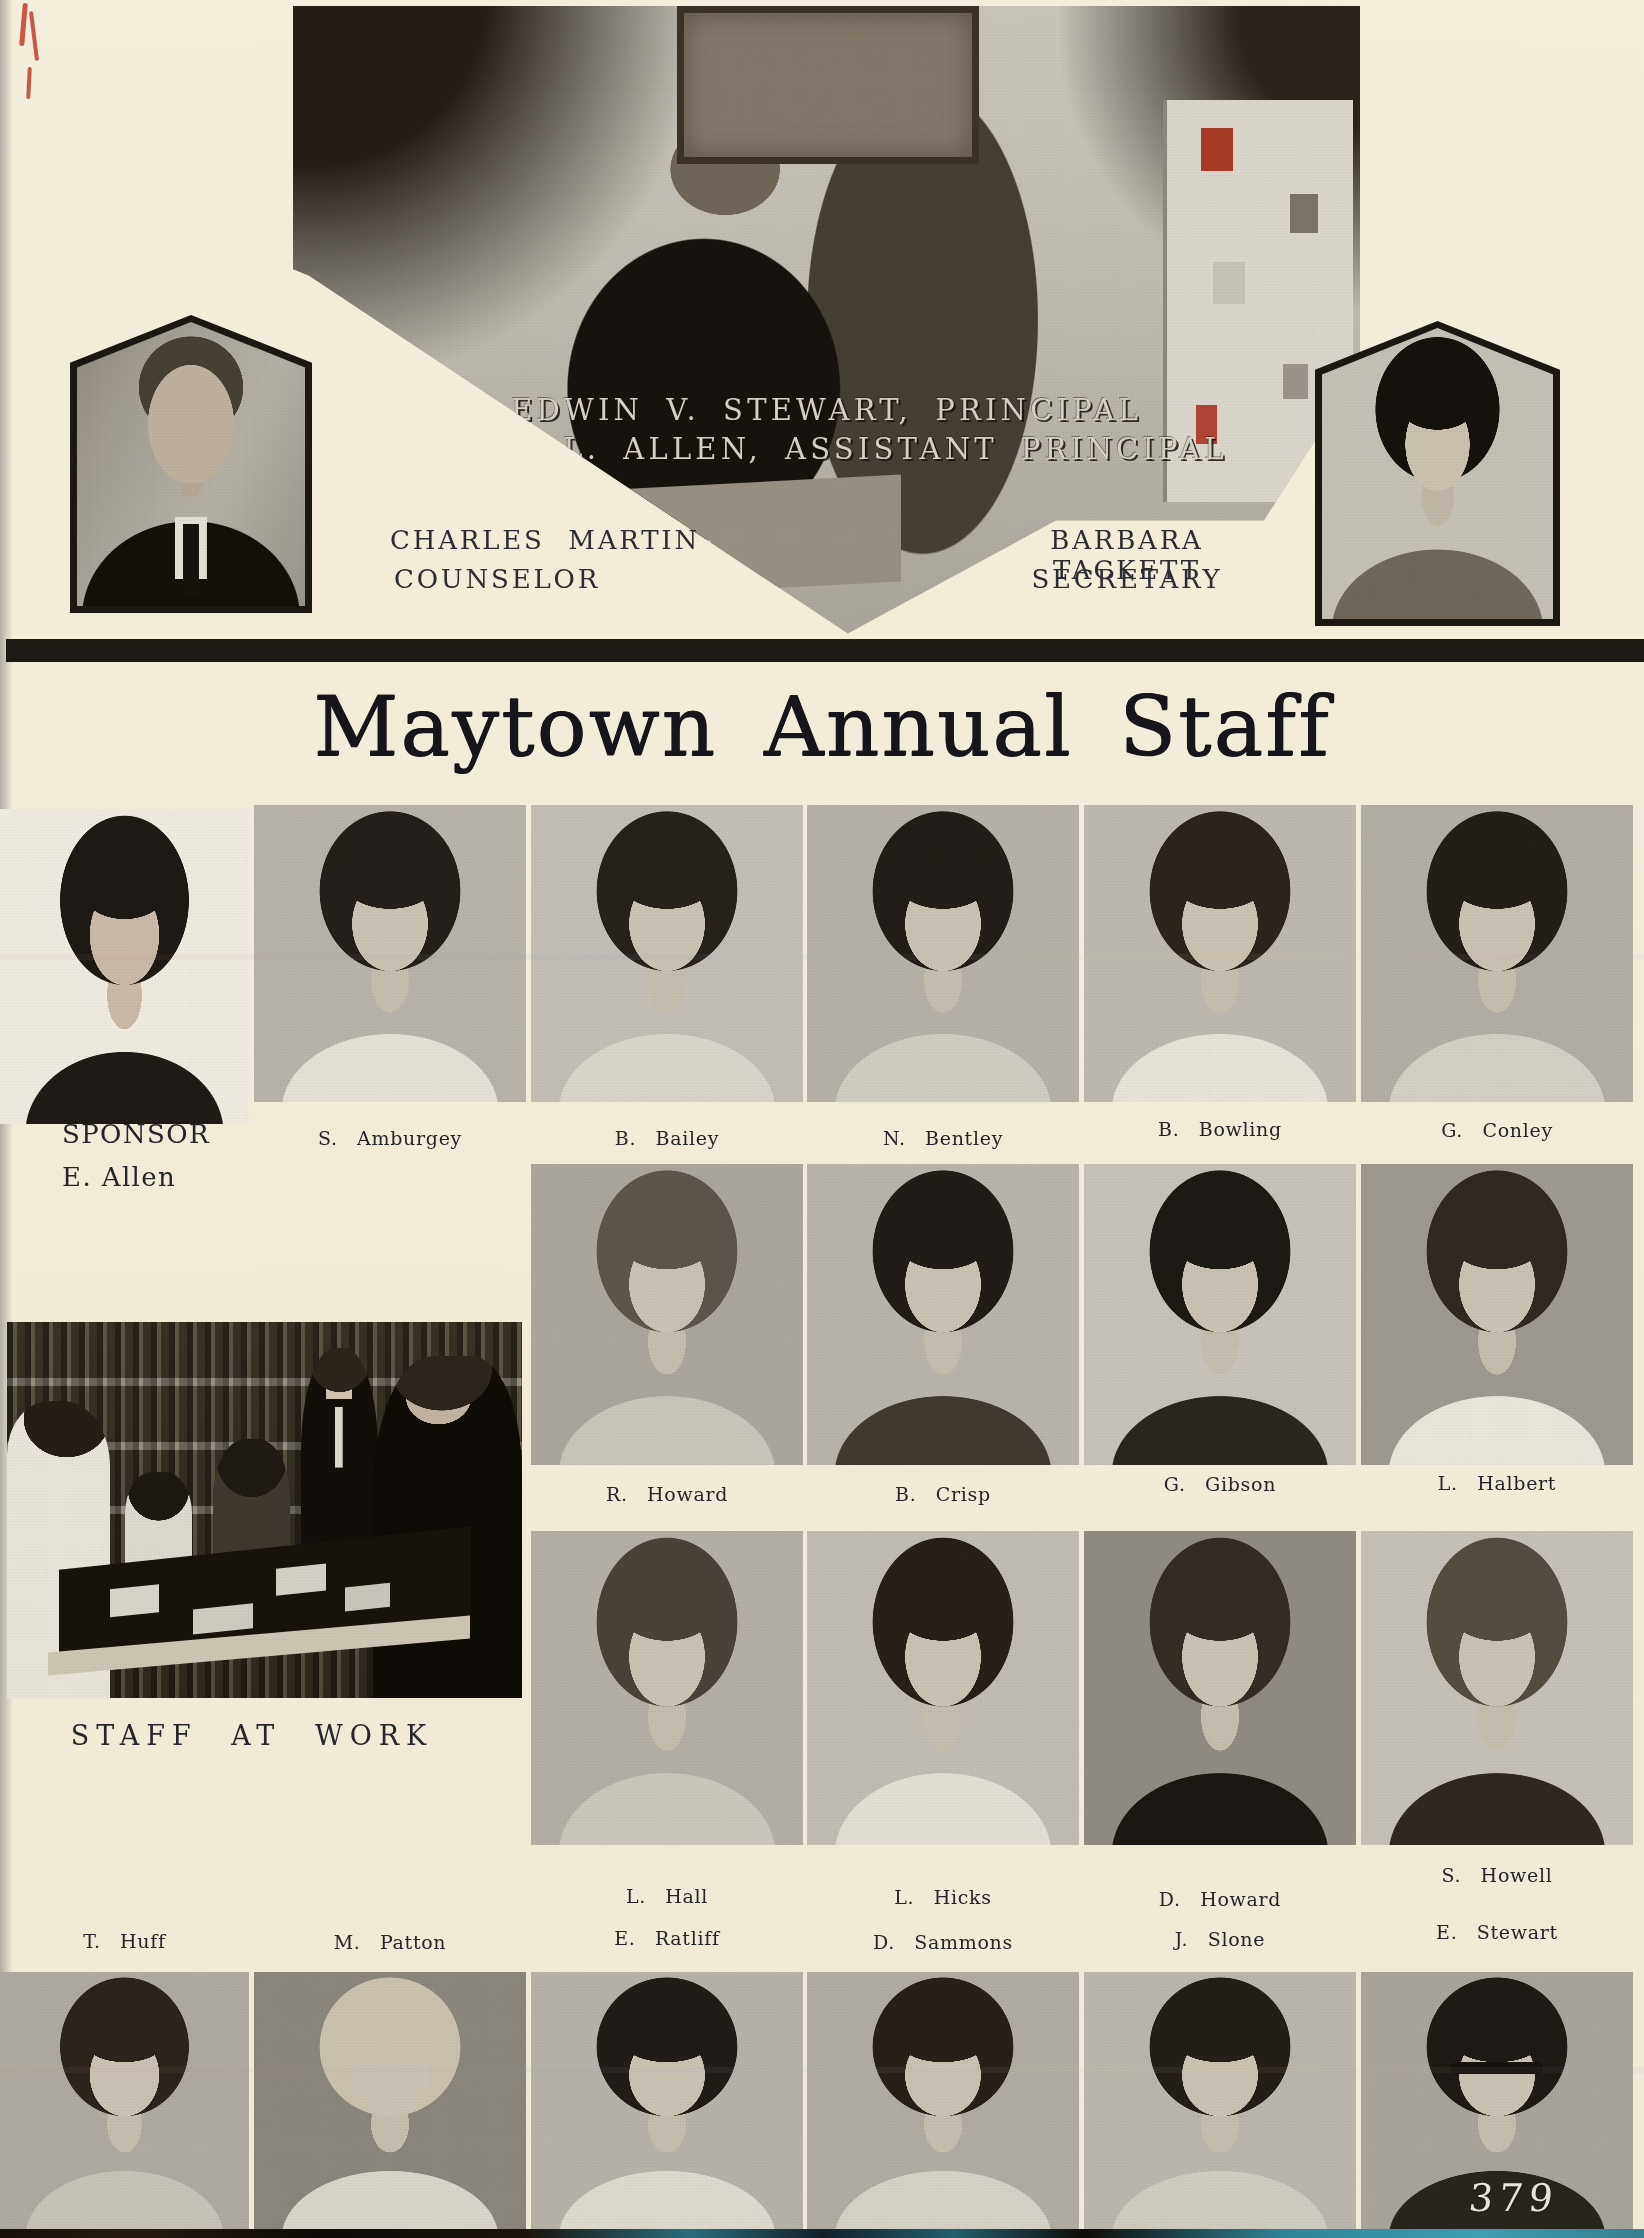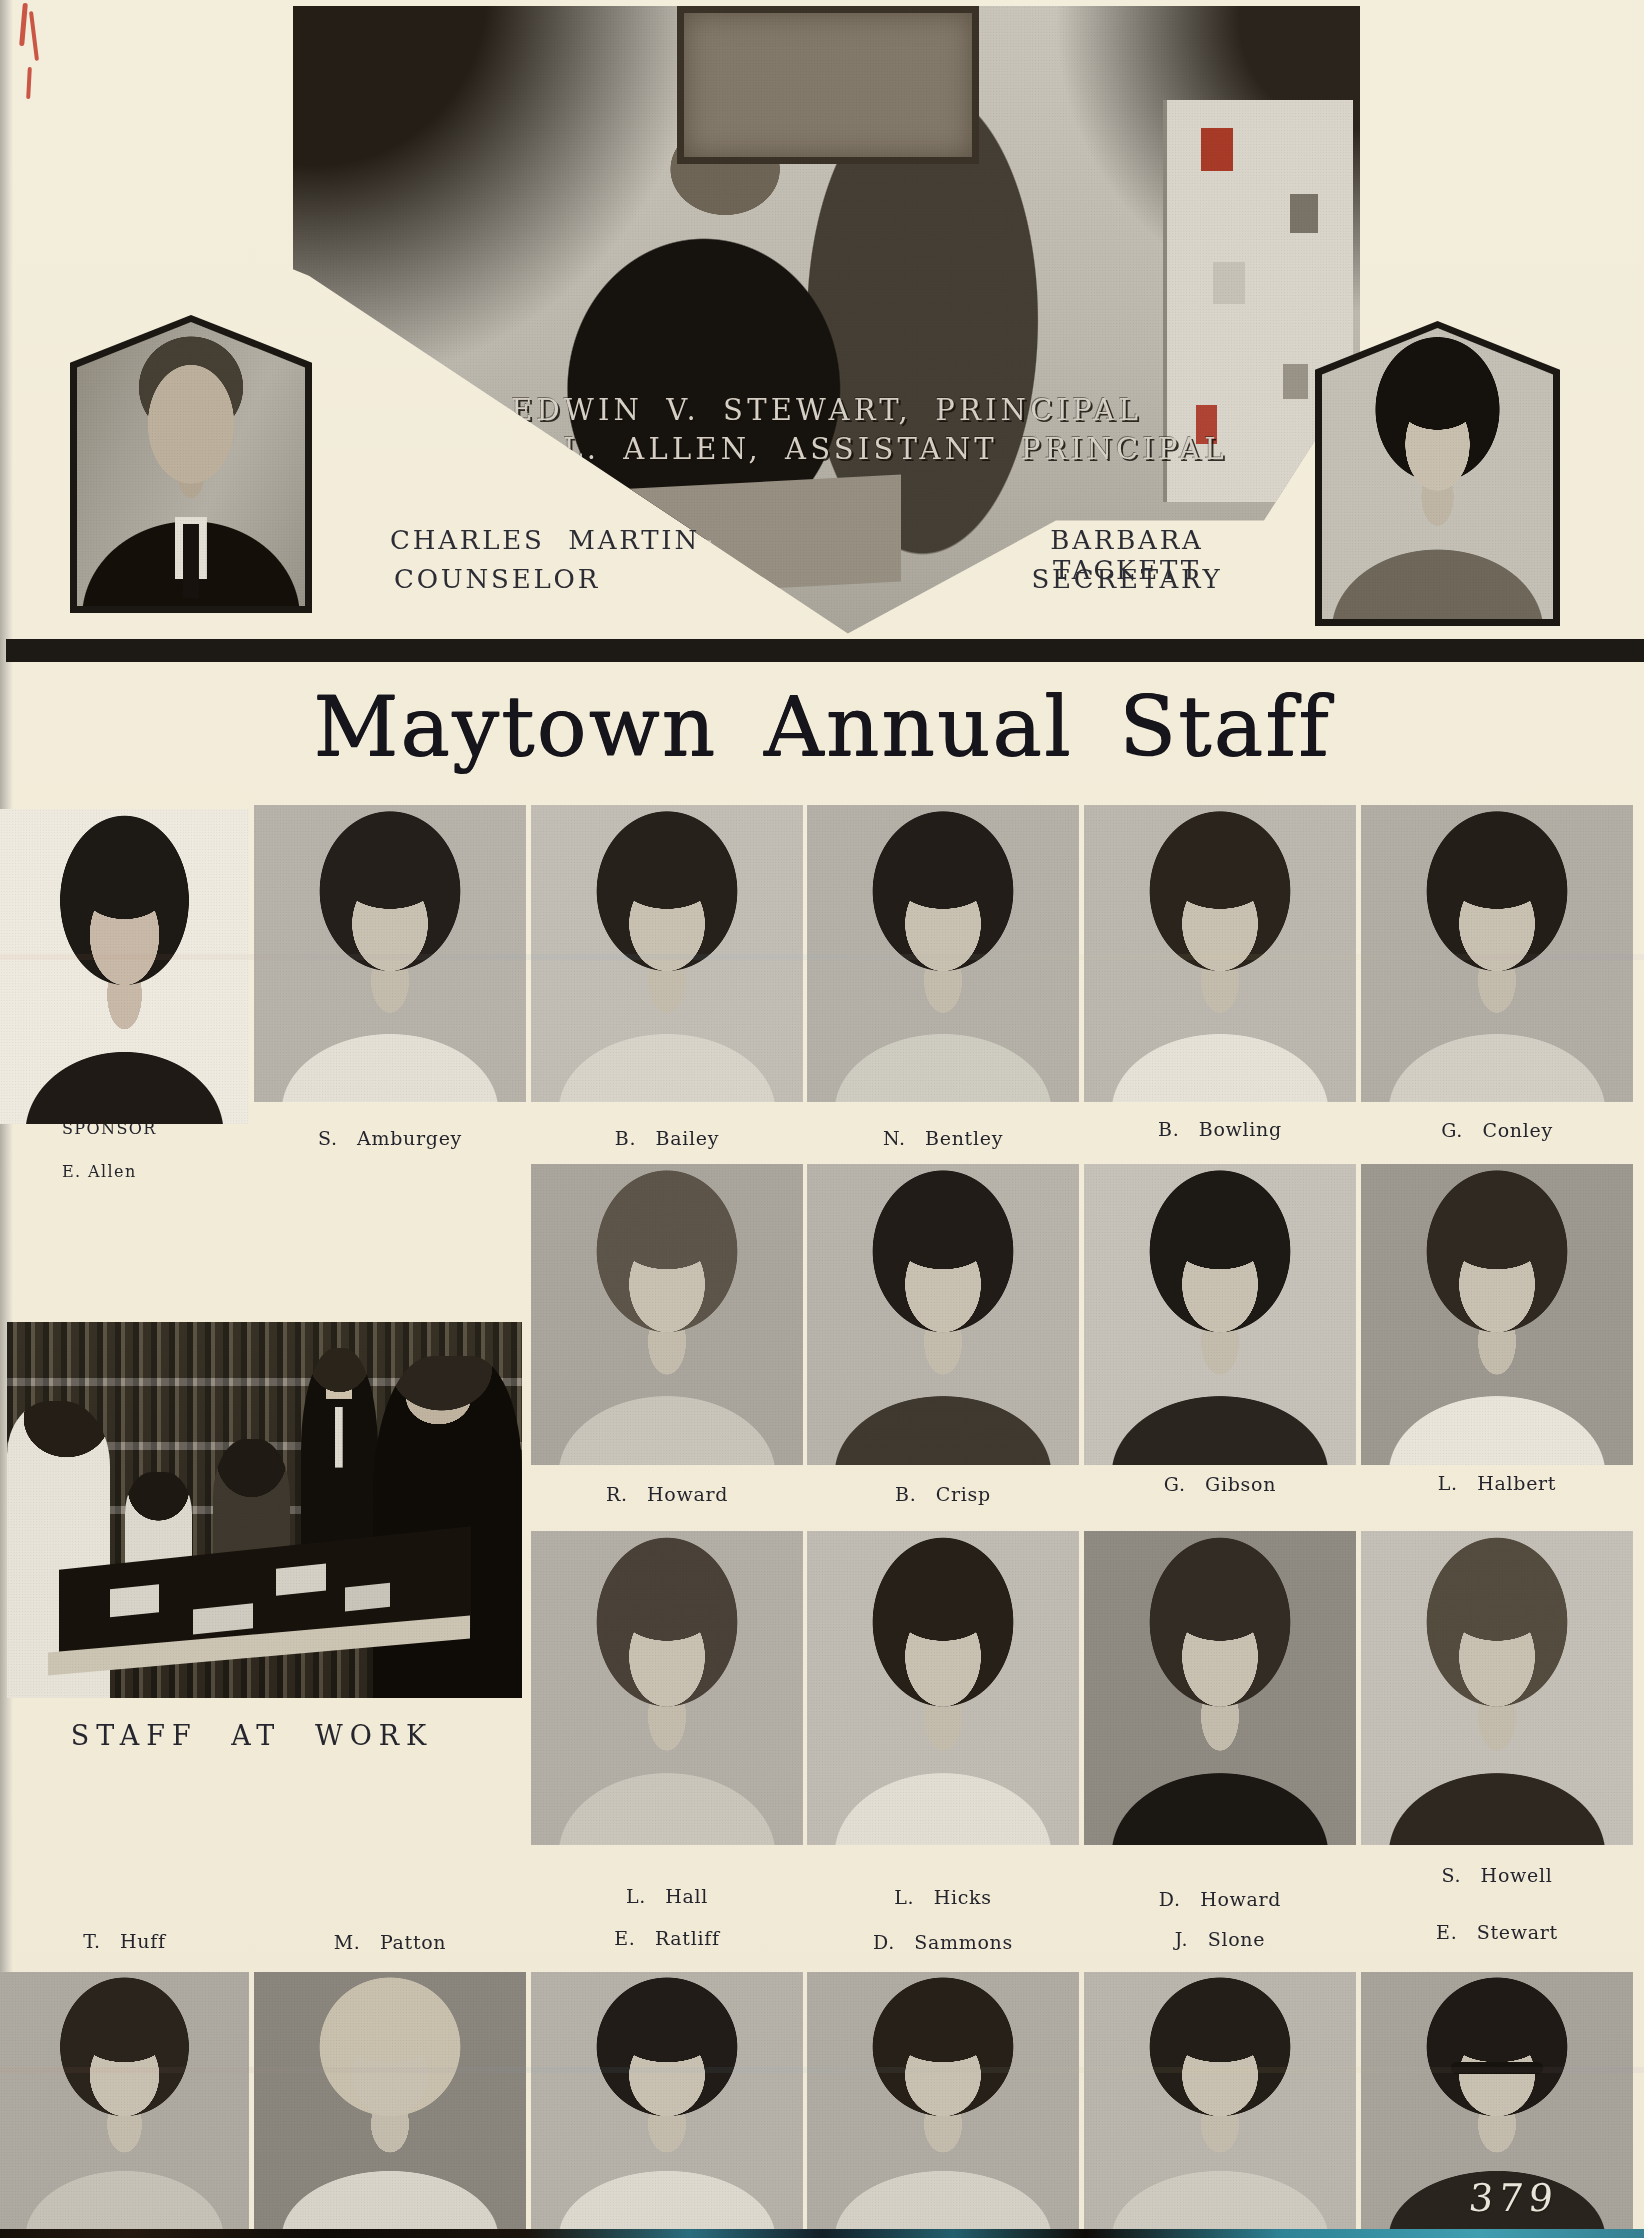--- a/index.html
+++ b/index.html
@@ -69,21 +69,21 @@
       radial-gradient(ellipse 7% 10% at 50% 58%,#bfb6a5 99%,rgba(0,0,0,0) 100%),
       radial-gradient(ellipse 46% 28% at 50% 104%,#6e675a 99%,rgba(0,0,0,0) 100%),
       linear-gradient(#c4c0b6,#c4c0b6);}
   .official-label{text-align:center;font-size:26px;letter-spacing:2.8px;word-spacing:12.6px;color:#2c2c34;}
   .divider-bar{left:5.6px;top:639px;width:1639px;height:23px;background:#1d1a16;}
   .section-title{left:0;top:678px;width:100%;text-align:center;
     font-size:83px;font-weight:normal;color:#17151c;letter-spacing:2.1px;word-spacing:18px;
     text-shadow:0.7px 0 0 #17151c,0 0.7px 0 #17151c;font-style:normal;}
   
   .cell-label{position:absolute;font-size:19px;color:#24242c;letter-spacing:0.7px;word-spacing:12.6px;text-align:center;}
-  .sponsor-label{font-size:16px;letter-spacing:1.4px;color:#24242c;}
+  .sponsor-label{font-size:26px;letter-spacing:1.4px;color:#24242c;}
   .glasses{position:absolute;left:33%;top:35%;width:34%;height:4.5%;background:#16120e;border-radius:5.6px;}
   
   .staff-photo{left:7px;top:1322px;width:515px;height:376px;background:
       repeating-linear-gradient(90deg,rgba(12,9,6,.65) 0 6.3px,rgba(96,86,70,.55) 6.3px 9.8px,rgba(34,27,20,.6) 9.8px 18px),
       repeating-linear-gradient(180deg,rgba(0,0,0,0) 0 56px,#d6d2c8 56px 64px),
       linear-gradient(#55503f,#3f3a2d);}
   .sw-block{position:absolute;}
   .sw-librarian{left:0;top:21%;width:20%;height:79%;border-radius:42% 46% 0 0/18% 22% 0 0;
     background:radial-gradient(ellipse 42% 13% at 58% 6%,#241e16 99%,rgba(0,0,0,0) 100%),#e7e3d9;}
   .sw-girl1{left:23%;top:40%;width:13%;height:28%;border-radius:40% 40% 0 0;

